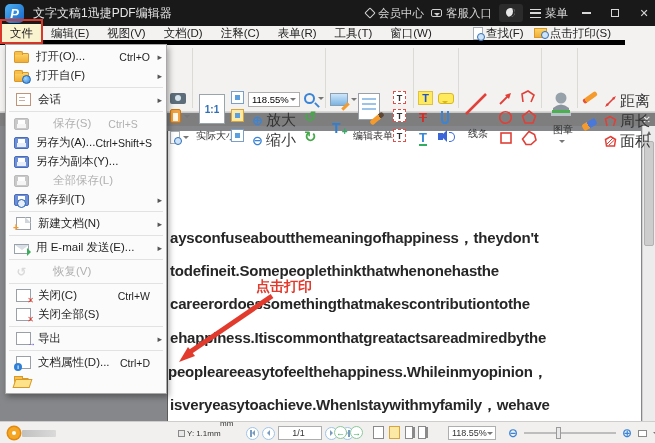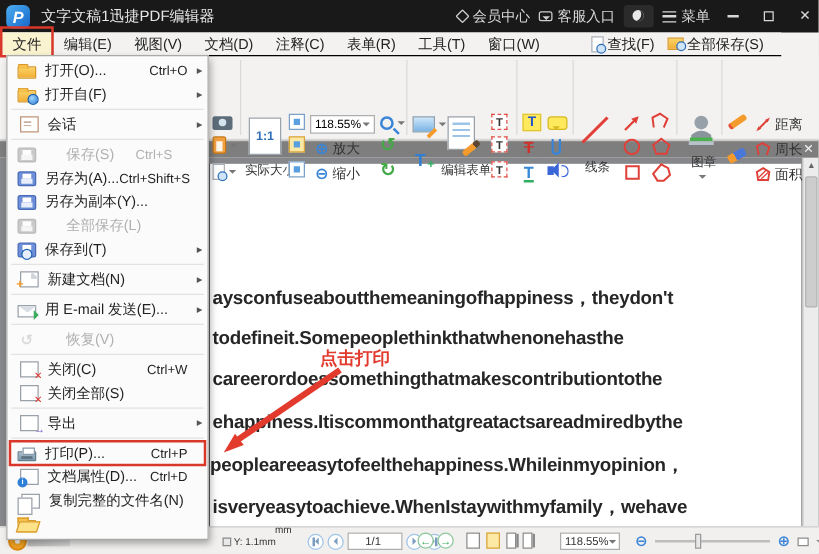--- a/index.html
+++ b/index.html
@@ -23,40 +23,40 @@
                       background:#e8e8e8; box-shadow:-3px -1px 0 -1px #2b2b2b inset; }
   .ico-burger { width:11px; height:9px; border-top:1.5px solid #d8d8d8; border-bottom:1.5px solid #d8d8d8; position:relative; }
   .ico-burger::after { content:""; position:absolute; left:0; top:2.5px; width:11px; height:1.5px; background:#d8d8d8; }
   .winbtn { width:22px; height:20px; display:flex; align-items:center; justify-content:center; cursor:pointer; }
   .ico-min { width:9px; height:1.5px; background:#d8d8d8; }
   .ico-max { width:8px; height:8px; border:1.2px solid #d8d8d8; }
   .ico-x { color:#d8d8d8; font-size:11px; line-height:1; }
 
   
   #menubar { position:absolute; left:0; top:26px; width:625px; height:19px; background:#f3f2f1;
-             border-bottom:1px solid #000000; display:flex; align-items:center; font-size:11.5px; color:#222; z-index:21; }
+             border-bottom:5px solid #000000; display:flex; align-items:center; font-size:11.5px; color:#222; z-index:21; }
   .mb-item { padding:2px 8px; margin-left:2px; cursor:pointer; white-space:nowrap; }
   .mb-file { background:#faf3cf; position:relative; }
   .mb-file::after { content:""; position:absolute; left:-2px; top:-5px; right:-2px; bottom:-1px;
                     border:2px solid #d9372a; pointer-events:none; }
   .mb-find-group { margin-left:auto; display:flex; align-items:center; gap:10px; margin-right:14px; }
   .mb-find { display:flex; align-items:center; gap:3px; cursor:pointer; }
   .ico-findpage { width:10px; height:13px; background:#fff; border:1px solid #a8b0b8; position:relative; }
   .ico-findpage::after { content:""; position:absolute; right:-3px; bottom:-2px; width:6px; height:6px;
                          border:1.5px solid #2f6fb8; border-radius:50%; background:#cfe4f8; }
   .ico-findfolder { width:13px; height:10px; background:linear-gradient(#fbd364,#f2ae36); border:1px solid #d8992a; position:relative; }
   .ico-findfolder::after { content:""; position:absolute; right:-3px; bottom:-2px; width:6px; height:6px;
                            border:1.5px solid #2f6fb8; border-radius:50%; background:#cfe4f8; }
 
   
   #ribbon { position:absolute; left:0; top:45px; width:655px; height:67px; background:#f3f2f1;
             border-bottom:1px solid #d9d7d5; z-index:5; }
   .rdiv { position:absolute; top:3px; bottom:3px; width:1px; background:#dcdad7; }
   .rlabel { position:absolute; font-size:10px; color:#333; white-space:nowrap; }
-  .rtxt { font-size:11px; color:#333; }
+  .rtxt { font-size:15px; color:#333; }
   .rbtn { position:absolute; display:flex; align-items:center; gap:3px; cursor:pointer; }
   .caret { width:0; height:0; border:3px solid transparent; border-top-color:#777; margin-top:3px; }
   .zoombox { position:absolute; left:248px; top:47px; width:52px; height:15px; background:#fff;
              border:1px solid #aeaeae; font-size:9.5px; display:flex; align-items:center; padding:0 3px; cursor:pointer; }
   .zoombox .caret { margin-left:auto; }
   .glyph-blue { color:#3a84d8; font-weight:bold; font-size:13px; line-height:1; }
   .glyph-green { color:#45a948; font-weight:bold; font-size:15px; line-height:1; }
   .ic-camera { width:16px; height:11px; background:#5d6d7a; border-radius:2px; position:relative; }
   .ic-camera::after { content:""; position:absolute; left:5px; top:2px; width:6px; height:6px; border-radius:50%; background:#d6e4ee; }
   .ic-clipboard { width:11px; height:14px; background:#f0a040; border:1px solid #c87818; border-radius:2px; position:relative; }
@@ -229,21 +229,21 @@
     <div class="mb-item">表单(R)</div>
     <div class="mb-item">工具(T)</div>
     <div class="mb-item">窗口(W)</div>
     <div class="mb-find-group">
       <div class="mb-find">
         <span class="ico-findpage"></span>
         <span>查找(F)</span>
       </div>
       <div class="mb-find">
         <span class="ico-findfolder"></span>
-        <span>全部保存(S)</span>
+        <span>点击打印(S)</span>
       </div>
     </div>
   </div>
 
   <div id="ribbon">
 
     <div class="rbtn" style="left:170px;top:48px;">
         <span class="ic-camera"></span>
       </div>
     <div class="rbtn" style="left:170px;top:64px;">
@@ -585,37 +585,25 @@
         <span class="marr"></span>
     </div>
     <div class="msep"></div>
     <div class="mrow">
       <span class="mi mi-page mi-arrow-p"></span>
       <span class="mlabel">导出</span>
       <span class="msc"></span>
       <span class="marr">▸</span>
     </div>
     <div class="msep"></div>
-    <div class="mrow highlight-print">
-      <span class="mi mi-printer"></span>
-      <span class="mlabel">打印(P)...</span>
-      <span class="msc">Ctrl+P</span>
-      <span class="marr"></span>
-    </div>
     <div class="mrow">
       <span class="mi mi-page mi-info"></span>
       <span class="mlabel">文档属性(D)...</span>
       <span class="msc">Ctrl+D</span>
       <span class="marr"></span>
-    </div>
-    <div class="mrow">
-      <span class="mi mi-copy"></span>
-      <span class="mlabel">复制完整的文件名(N)</span>
-      <span class="msc"></span>
-        <span class="marr"></span>
     </div>
     <div class="mrow">
       <span class="mi mi-openfolder"></span>
       <span class="msc"></span>
         <span class="marr"></span>
     </div>
   </div>
 
   <div id="ann-text">点击打印</div>
   <svg id="ann-svg">

